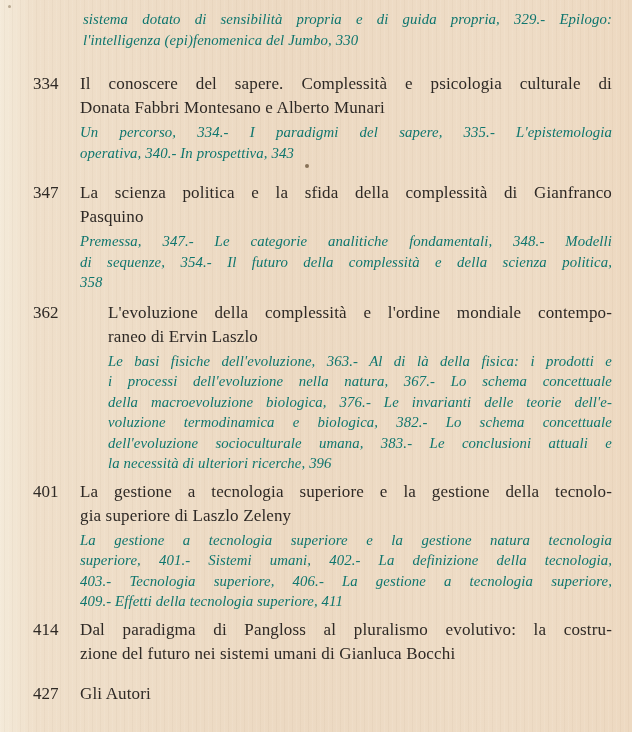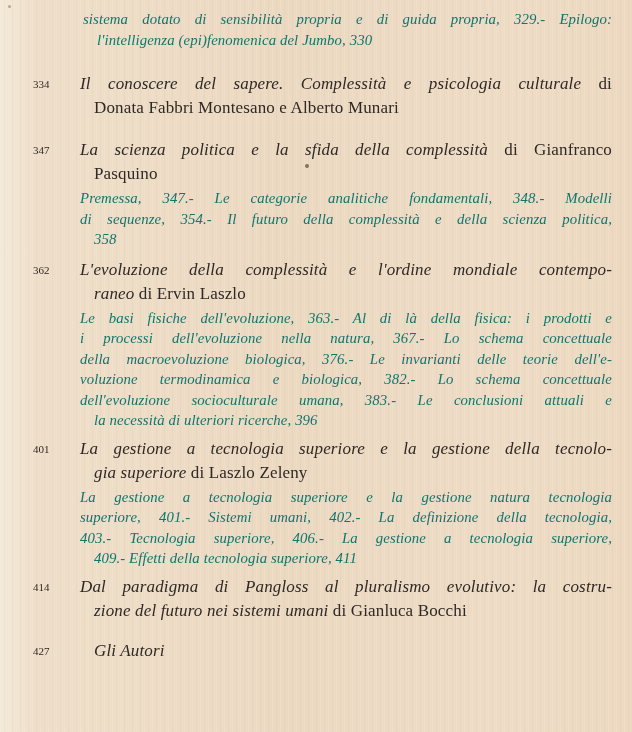--- a/index.html
+++ b/index.html
@@ -27,59 +27,58 @@
     padding: 9px 20px 0 33px;
     color: #2f2a25;
   }
   
   .line {
     text-align: justify;
     text-align-last: justify;
   }
   .line.last {
     text-align-last: left;
-    margin-left: 14px;
   }
   .continuation {
     margin-left: 50px;
     font-style: italic;
     font-size: 15px;
     line-height: 20.5px;
     color: #3a332c;
     letter-spacing: 0.1px;
   }
   .toc-entry {
     display: flex;
     align-items: flex-start;
   }
   #toc-entries .toc-entry:nth-child(1) { margin-top: 22px; }
   #toc-entries .toc-entry:nth-child(2) { margin-top: 18px; }
-  #toc-entries .toc-entry:nth-child(3) { margin-top: 8px; }
+  #toc-entries .toc-entry:nth-child(3) { margin-top: 8px; gap: 28px; }
   #toc-entries .toc-entry:nth-child(4) { margin-top: 6px; }
   #toc-entries .toc-entry:nth-child(5) { margin-top: 6px; }
   #toc-entries .toc-entry:nth-child(6) { margin-top: 16px; }
   .page-num {
     flex: none;
     width: 47px;
-    font-size: 11px;
+    font-size: 17px;
     line-height: 24px;
     font-style: normal;
     color: #2e2925;
   }
   .entry-body {
     flex: 1;
     min-width: 0;
   }
   .title-line {
     font-size: 17px;
     line-height: 24px;
     letter-spacing: 0.15px;
     color: #2e2925;
   }
-  .title-line .seg-title { font-style: italic; }
+  .title-line .seg-title { }
   .title-line .seg-roman { font-style: normal; }
   .sub-block {
     margin-top: 2px;
   }
   .sub-line {
     font-style: italic;
     font-size: 14.8px;
     line-height: 20.5px;
     letter-spacing: 0.1px;
     color: #0f766e;
@@ -99,20 +98,24 @@
   <div class="continuation" id="continuation">
       <div class="line sub-line">sistema dotato di sensibilità propria e di guida propria, 329.- Epilogo:</div>
       <div class="line sub-line last">l'intelligenza (epi)fenomenica del Jumbo, 330</div>
     </div>
   <div id="toc-entries">
       <div class="toc-entry">
         <div class="page-num">334</div>
         <div class="entry-body">
           <div class="line title-line"><span class="seg-title">Il conoscere del sapere. Complessità e psicologia culturale</span><span class="seg-roman"> di</span></div>
           <div class="line title-line last"><span class="seg-roman">Donata Fabbri Montesano e Alberto Munari</span></div>
+          <div class="sub-block">
+            <div class="line sub-line">Un percorso, 334.- I paradigmi del sapere, 335.- L'epistemologia</div>
+            <div class="line sub-line last">operativa, 340.- In prospettiva, 343</div>
+          </div>
         </div>
       </div>
       <div class="toc-entry">
         <div class="page-num">347</div>
         <div class="entry-body">
           <div class="line title-line"><span class="seg-title">La scienza politica e la sfida della complessità</span><span class="seg-roman"> di Gianfranco</span></div>
           <div class="line title-line last"><span class="seg-roman">Pasquino</span></div>
           <div class="sub-block">
             <div class="line sub-line">Premessa, 347.- Le categorie analitiche fondamentali, 348.- Modelli</div>
             <div class="line sub-line">di sequenze, 354.- Il futuro della complessità e della scienza politica,</div>

